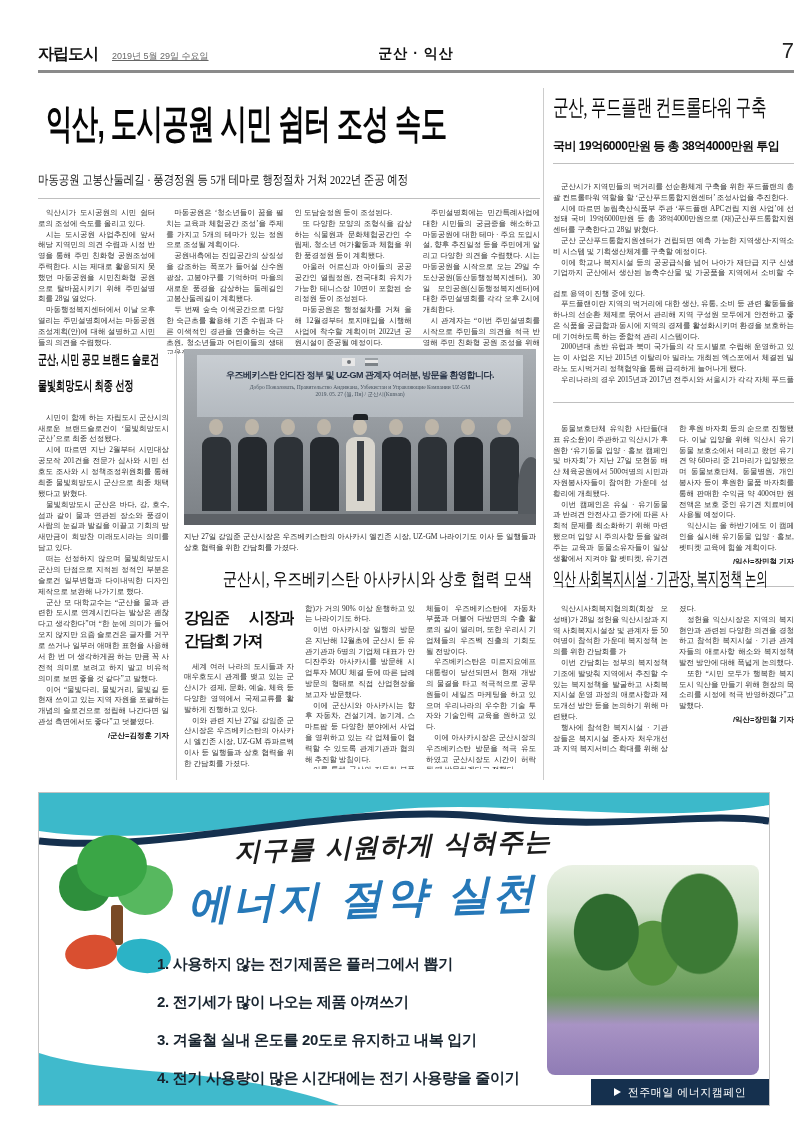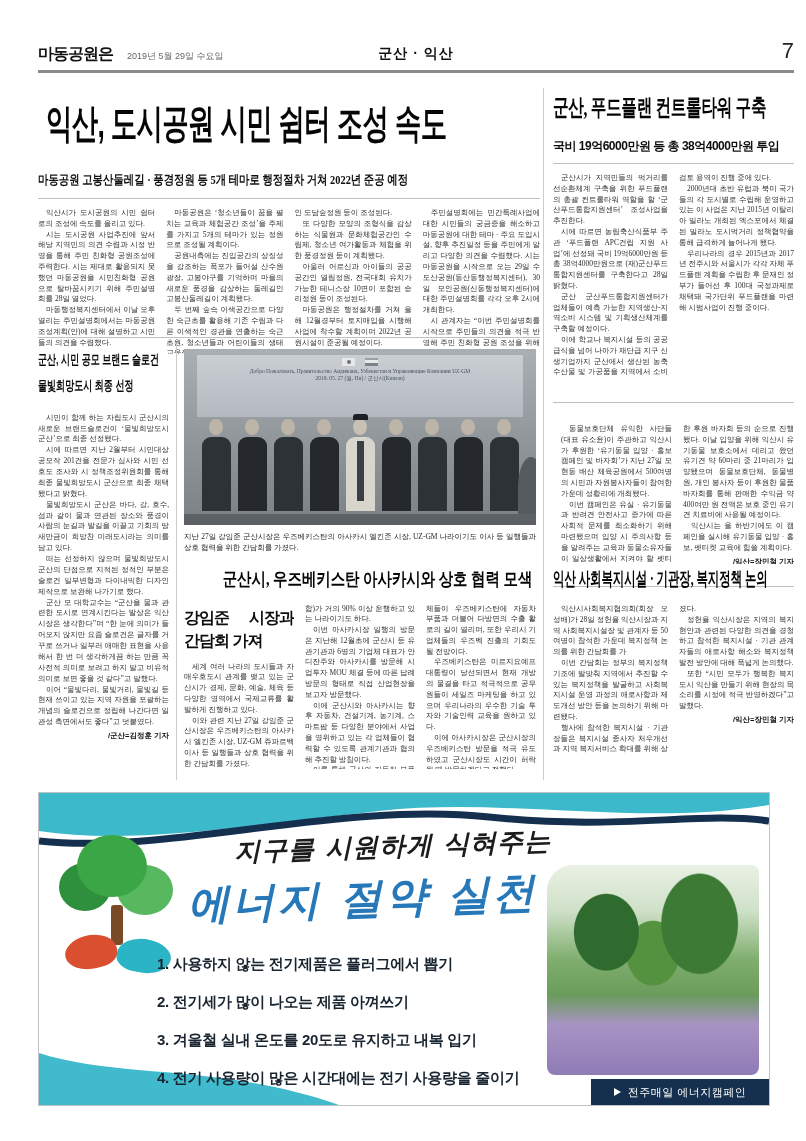--- a/index.html
+++ b/index.html
@@ -2,21 +2,21 @@
 <html><head>
 <meta charset="utf-8">
 <style>
   html,body{margin:0;padding:0;background:#e9e9e9;}
   .page{position:relative;width:806px;height:1141px;background:#ffffff;margin:0 auto;
         font-family:"Liberation Serif",serif;overflow:hidden;color:#222;}
 
   
   .header{position:absolute;left:38px;right:12px;top:44px;height:24px;}
   .paper-name{font-family:"Liberation Sans",sans-serif;font-weight:900;font-size:16px;letter-spacing:-1px;color:#111;}
-  .pub-date{font-family:"Liberation Sans",sans-serif;font-size:9px;color:#666;margin-left:10px;}
+  .pub-date{font-family:"Liberation Sans",sans-serif;font-size:9px;color:#666;margin-left:10px;text-decoration:underline;}
   .section-label{position:absolute;left:50%;transform:translateX(-50%);top:1px;
         font-family:"Liberation Sans",sans-serif;font-weight:800;font-size:14px;letter-spacing:1px;color:#111;}
   .page-no{position:absolute;right:0;top:-6px;font-family:"Liberation Sans",sans-serif;font-size:22px;font-weight:400;color:#222;}
   .header-rule{position:absolute;left:38px;right:12px;top:70px;border-top:3px solid #8a8a8a;}
 
   
   .h-scale{display:inline-block;transform-origin:left center;white-space:nowrap;}
   .cols{display:flex;gap:11px;}
   .col{flex:1;font-size:7.5px;line-height:1.44;text-align:justify;color:#2d2d2d;
        font-family:"Liberation Serif",serif;overflow:hidden;}
@@ -30,33 +30,33 @@
   .art-park h1{margin:8px;font-family:"Liberation Sans",sans-serif;font-weight:900;font-size:40px;color:#060606;}
   .art-park h1 .h-scale{transform:scaleX(.66);letter-spacing:-1px;}
   .art-park .subhead{margin-top:20px;font-size:13px;color:#111;}
   .art-park .subhead .h-scale{transform:scaleX(.8);}
   .art-park .body-rule{margin-top:9px;}
   .art-park .cols{margin-top:9px;height:146px;}
 
   
   .v-rule-main{position:absolute;left:543px;top:88px;height:692px;border-left:1px solid #cccccc;}
   .art-food{position:absolute;left:553px;top:92px;width:241px;}
-  .serif-head{margin:0;font-family:"Liberation Serif",serif;font-weight:700;color:#050505;}
+  .serif-head{margin:0;font-family:"Liberation Serif",serif;font-weight:400;color:#050505;}
   .art-food h2{font-size:23px;}
   .art-food h2 .h-scale{transform:scaleX(.68);letter-spacing:-.5px;}
   .kicker-sans{font-family:"Liberation Sans",sans-serif;font-weight:800;color:#0d0d0d;}
   .art-food .subhead{margin-top:15px;font-size:12px;letter-spacing:-.5px;}
   .art-food .body-rule{margin-top:8px;}
-  .art-food .cols{margin-top:9px;height:202px;}
+  .art-food .cols{margin-top:18px;height:202px;flex-direction:column;}
 
   .rule-right-1{position:absolute;left:553px;top:402px;width:241px;}
   .art-animal{position:absolute;left:553px;top:412px;width:241px;}
   .art-animal h2{font-size:21px;}
   .art-animal h2 .h-scale{transform:scaleX(.63);}
-  .art-animal .cols{margin-top:12px;height:140px;margin-left:8px;}
+  .art-animal .cols{margin-top:12px;height:140px;}
 
   .rule-right-2{position:absolute;left:553px;top:586px;width:241px;}
   .art-welfare{position:absolute;left:553px;top:566px;width:241px;}
   .art-welfare h2{font-size:19px;}
   .art-welfare h2 .h-scale{transform:scaleX(.6);}
   .art-welfare .cols{margin-top:12px;height:150px;}
 
   
   .rule-mid{position:absolute;left:38px;top:337px;width:502px;}
   .v-rule-left{position:absolute;left:176px;top:345px;height:435px;border-left:1px solid #cccccc;}
@@ -126,21 +126,21 @@
   .banner-label{position:absolute;right:0;bottom:0;width:178px;height:26px;background:#15304e;color:#fff;
         font-family:"Liberation Sans",sans-serif;font-size:11px;display:flex;align-items:center;justify-content:center;gap:7px;letter-spacing:.5px;}
   .play-tri{width:0;height:0;border-left:7px solid #fff;border-top:4.5px solid transparent;border-bottom:4.5px solid transparent;display:inline-block;}
 </style>
 </head>
 <body>
 
 <div class="page">
 
   <div class="header">
-    <span class="paper-name">마동공원은</span>
+    <span class="paper-name">자립도시</span>
     <span class="pub-date">2019년 5월 29일 수요일</span>
     <span class="section-label">군산 · 익산</span>
     <span class="page-no">7</span>
   </div>
   <div class="header-rule"></div>
 
   <div class="art-park">
     <h1><span class="h-scale">익산, 도시공원 시민 쉼터 조성 속도</span></h1>
     <div class="subhead serif-head"><span class="h-scale">마동공원 고봉산둘레길 · 풍경정원 등 5개 테마로 행정절차 거쳐 2022년 준공 예정</span></div>
     <hr class="thin-rule body-rule">
@@ -174,26 +174,27 @@
   <div class="v-rule-main"></div>
 
   <div class="art-food">
     <h2 class="serif-head"><span class="h-scale">군산, 푸드플랜 컨트롤타워 구축</span></h2>
     <div class="subhead kicker-sans">국비 19억6000만원 등 총 38억4000만원 투입</div>
     <hr class="thin-rule body-rule">
     <div class="cols">
       <div class="col">
           <p>군산시가 지역민들의 먹거리를 선순환체계 구축을 위한 푸드플랜의 총괄 컨트롤타워 역할을 할 ‘군산푸드통합지원센터’ 조성사업을 추진한다.</p>
           <p>시에 따르면 농림축산식품부 주관 ‘푸드플랜 APC건립 지원 사업’에 선정돼 국비 19억6000만원 등 총 38억4000만원으로 (재)군산푸드통합지원센터를 구축한다고 28일 밝혔다.</p>
-          <p>군산 군산푸드통합지원센터가 업체들이 예측 가능한 지역생산-지역소비 시스템 및 기획생산체계를 구축할 예정이다.</p>
+          <p>군산 군산푸드통합지원센터가 건립되면 예측 가능한 지역생산-지역소비 시스템 및 기획생산체계를 구축할 예정이다.</p>
           <p>이에 학교나 복지시설 등의 공공급식을 넘어 나아가 재단급 지구 신생기업까지 군산에서 생산된 농축수산물 및 가공품을 지역에서 소비할 수 있을 것으로 기대하고 있다.</p>
         </div>
       <div class="col cont-col">
         <div class="plist cont-col">
             <p>검토 용역이 진행 중에 있다.</p>
+            <p>푸드플랜이란 지역의 먹거리에 대한 생산, 유통, 소비 등 관련 활동들을 하나의 선순환 체제로 묶어서 관리해 지역 구성원 모두에게 안전하고 좋은 식품을 공급함과 동시에 지역의 경제를 활성화시키며 환경을 보호하는 데 기여하도록 하는 종합적 관리 시스템이다.</p>
             <p>2000년대 초반 유럽과 북미 국가들의 각 도시별로 수립해 운영하고 있는 이 사업은 지난 2015년 이탈리아 밀라노 개최된 엑스포에서 체결된 밀라노 도시먹거리 정책협약을 통해 급격하게 늘어나게 됐다.</p>
             <p>우리나라의 경우 2015년과 2017년 전주시와 서울시가 각각 자체 푸드플랜 계획을 수립한 후 문재인 정부가 들어선 후 100대 국정과제로 채택돼 국가단위 푸드플랜을 마련해 시범사업이 진행 중이다.</p>
           </div>
 
       </div>
     </div>
   </div>
 
   <hr class="thin-rule rule-mid">
   <div class="v-rule-left"></div>
@@ -202,34 +203,35 @@
     <h3>
       <span class="h-scale">군산, 시민 공모 브랜드 슬로건</span><br>
       <span class="h-scale">물빛희망도시 최종 선정</span>
     </h3>
     <div class="sbody">
       <div class="plist">
           <p>시민이 함께 하는 자립도시 군산시의 새로운 브랜드슬로건이 ‘물빛희망도시 군산’으로 최종 선정됐다.</p>
           <p>시에 따르면 지난 2월부터 시민대상 공모작 201건을 전문가 심사와 시민 선호도 조사와 시 정책조정위원회를 통해 최종 물빛희망도시 군산으로 최종 채택됐다고 밝혔다.</p>
           <p>물빛희망도시 군산은 바다, 강, 호수, 섬과 같이 물과 연관된 장소와 풍경이 사람의 눈길과 발길을 이끌고 기회의 땅 새만금이 희망찬 미래도시라는 의미를 담고 있다.</p>
           <p>떠는 선정하지 않으며 물빛희망도시 군산의 단점으로 지적된 정적인 부분은 슬로건 일부변형과 다이내믹한 디자인 제작으로 보완해 나가기로 했다.</p>
-          <p>군산 모 대학교수는 “군산을 물과 관련한 도시로 연계시킨다는 발상은 익산시장은 생각한다”며 “한 눈에 의미가 들어오지 않지만 요즘 슬로건은 글자를 거꾸로 쓰거나 일부러 애매한 표현을 사용해서 한 번 더 생각하게끔 하는 만큼 꼭 사전적 의미로 보려고 하지 말고 비유적 의미로 보면 좋을 것 같다”고 말했다.</p>
+          <p>군산 모 대학교수는 “군산을 물과 관련한 도시로 연계시킨다는 발상은 괜찮다고 생각한다”며 “한 눈에 의미가 들어오지 않지만 요즘 슬로건은 글자를 거꾸로 쓰거나 일부러 애매한 표현을 사용해서 한 번 더 생각하게끔 하는 만큼 꼭 사전적 의미로 보려고 하지 말고 비유적 의미로 보면 좋을 것 같다”고 말했다.</p>
           <p>이어 “물빛다리, 물빛거리, 물빛길 등 현재 쓰이고 있는 지역 자원을 포괄하는 개념의 슬로건으로 정립해 나간다면 일관성 측면에서도 좋다”고 덧붙였다.</p>
         </div>
       <div class="byline">/군산=김정훈 기자</div>
     </div>
   </div>
 
   <div class="art-uzbek">
     <div class="photo">
       <div class="photo-banner">
         <div class="flag-row">
           <span class="flag flag-kr"></span>
           <span class="flag flag-uz"></span>
         </div>
+        <div class="pb-title">우즈베키스탄 안디잔 정부 및 UZ-GM 관계자 여러분, 방문을 환영합니다.</div>
         <div class="pb-sub">Добро Пожаловать, Правительство Андижана, Узбекистан и Управляющие Компании UZ-GM</div>
         <div class="pb-date">2019. 05. 27 (월, Пн) / 군산시(Kunsan)</div>
       </div>
       <div class="people">
         <div class="person">
             <div class="head"></div>
             <div class="torso"></div>
           </div>
         <div class="person">
             <div class="head"></div>

